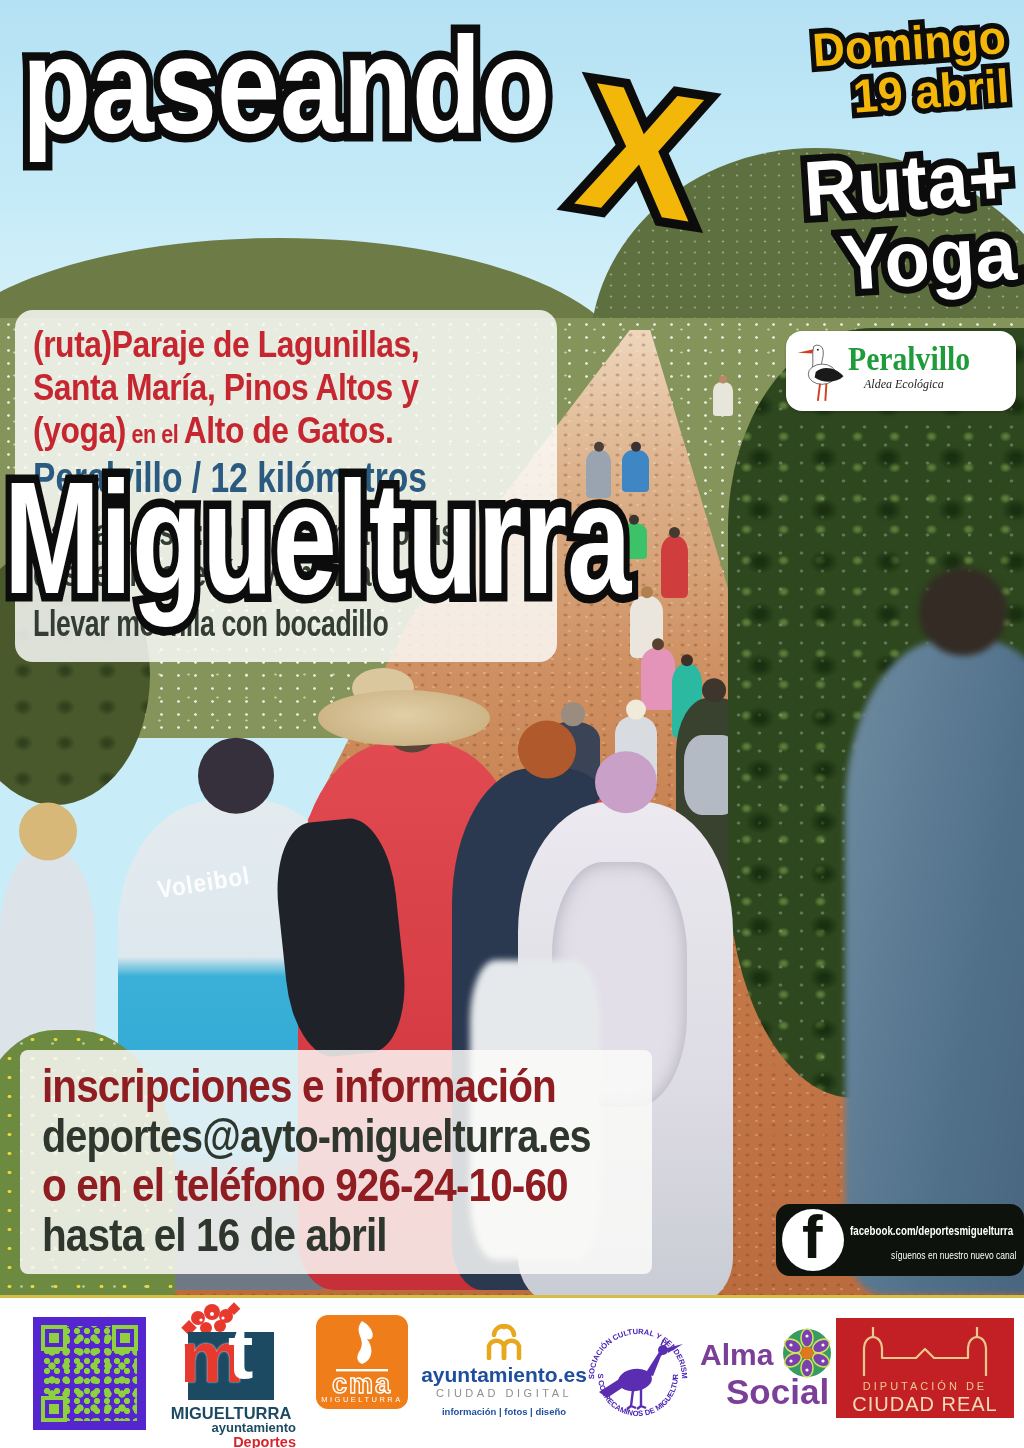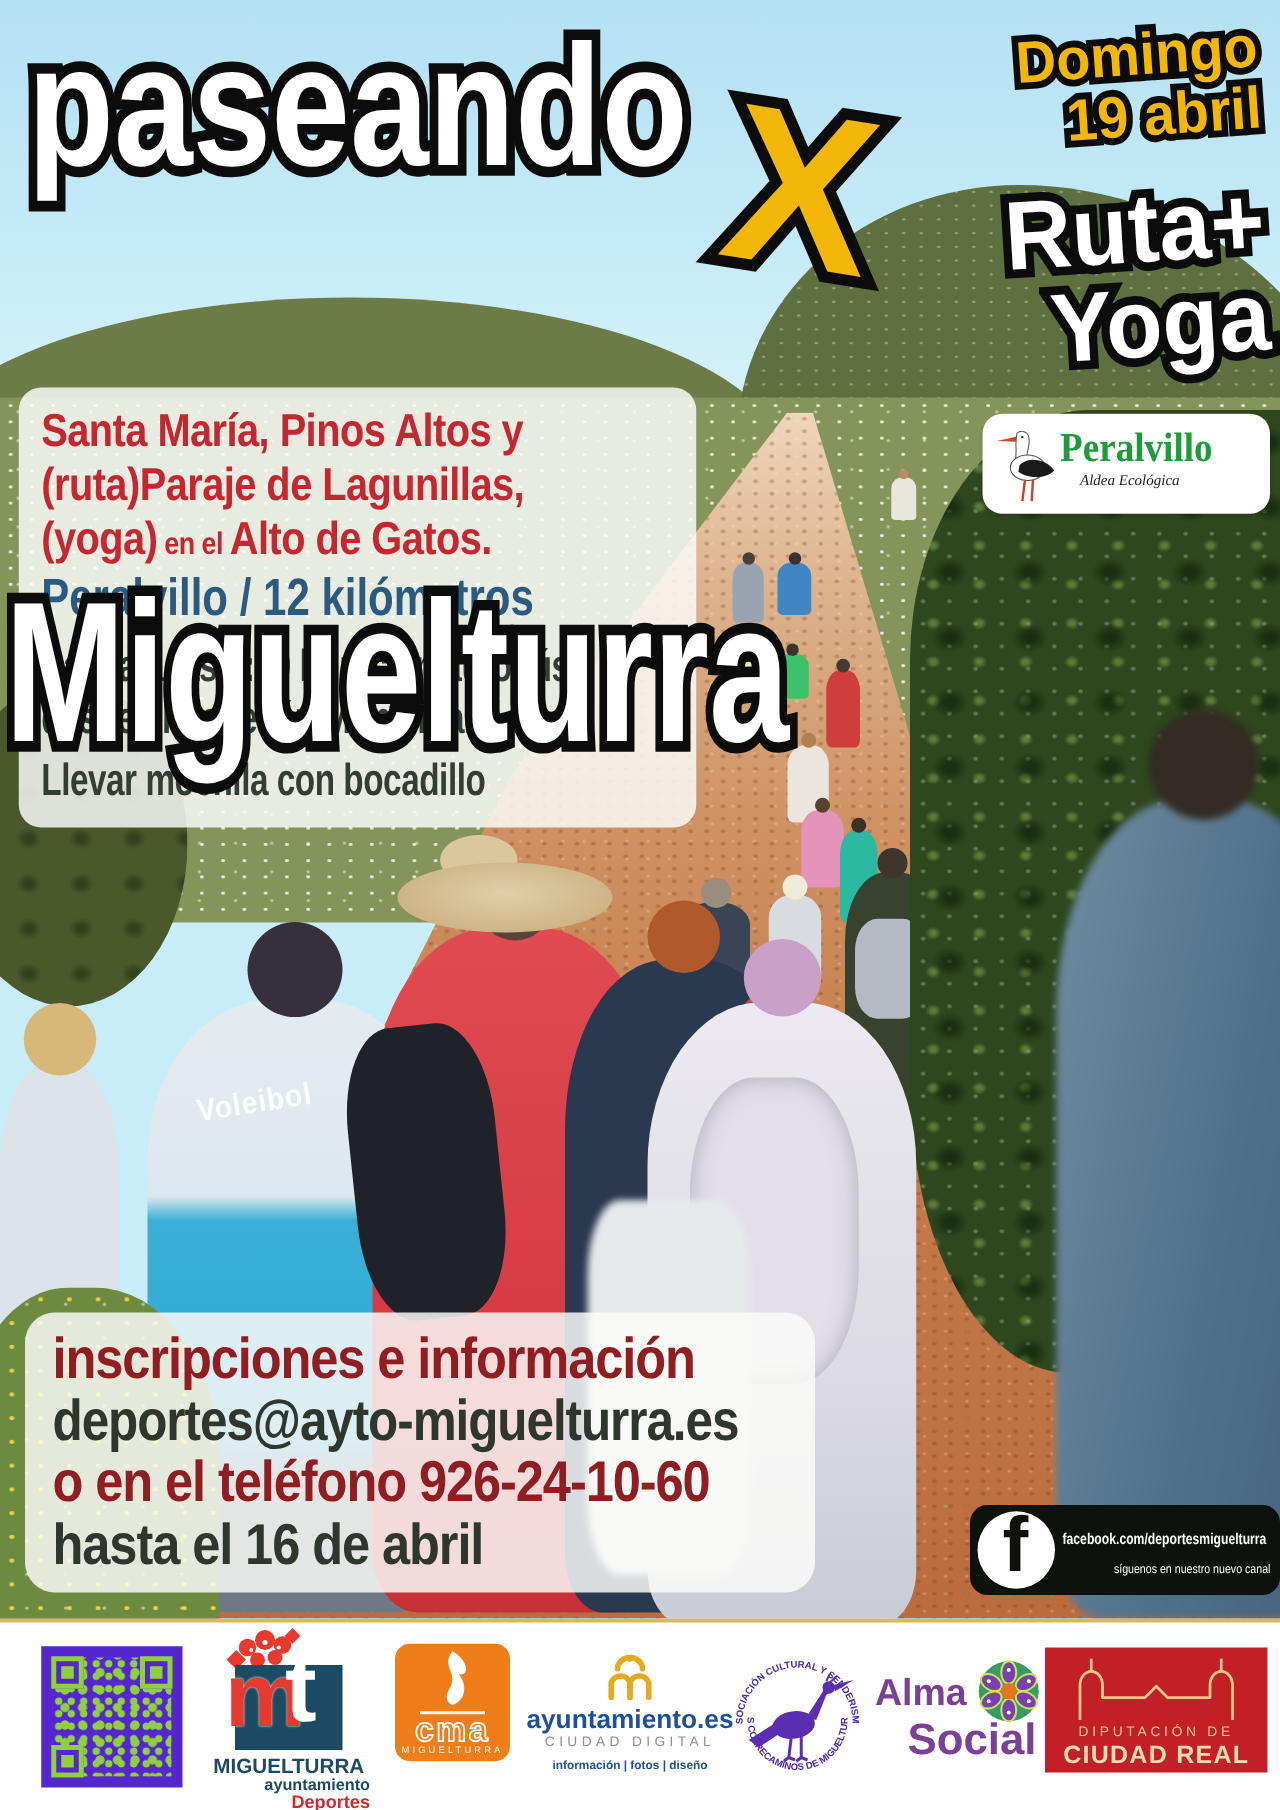--- a/index.html
+++ b/index.html
@@ -77,21 +77,21 @@
   .route-box .sqz{display:inline-block;white-space:nowrap;}
 
   .peralvillo{left:786px;top:331px;width:230px;height:80px;background:#fff;border-radius:16px;
     z-index:2;box-shadow:0 1px 3px rgba(0,0,0,.2);}
   .peralvillo .name{position:absolute;left:62px;top:10px;font-family:"Liberation Serif",serif;
     font-weight:bold;font-size:33px;color:#1e9c3a;transform:scaleX(.9);transform-origin:0 0;white-space:nowrap;}
   .peralvillo .sub{position:absolute;left:78px;top:46px;font-family:"Liberation Serif",serif;
     font-style:italic;font-size:12px;color:#1c1c1c;white-space:nowrap;}
 
   .contact-box{left:20px;top:1050px;width:632px;height:224px;z-index:2;
-    background:rgba(252,252,249,.84);border-radius:24px;padding:12px 22px;box-sizing:border-box;}
+    background:rgba(252,252,249,.84);border-radius:8px;padding:12px 22px;box-sizing:border-box;}
   .contact-box div{white-space:nowrap;}
   .contact-box .sqz{display:inline-block;}
   .c-maroon{color:#8f1d21;font-weight:bold;font-size:46px;line-height:1.08;letter-spacing:-1px;}
   .c-dark{color:#2e362d;font-weight:bold;font-size:46px;line-height:1.08;letter-spacing:-1px;}
 
   .fb{left:776px;top:1204px;width:248px;height:72px;background:#0d120d;border-radius:14px;z-index:2;}
   .fb-circle{position:absolute;left:6px;top:5px;width:62px;height:62px;border-radius:50%;
     background:#fff;overflow:hidden;}
   .fb-f{position:absolute;left:20px;top:-8px;font-weight:bold;font-size:62px;color:#0d120d;}
   .fb-url{position:absolute;left:74px;top:20px;color:#fff;font-weight:bold;font-size:12.5px;
@@ -132,21 +132,21 @@
   .logo-birds{position:absolute;left:581px;top:20px;width:114px;height:112px;}
   .logo-alma{position:absolute;left:700px;top:38px;width:136px;height:80px;
     color:#7b3f98;font-weight:bold;}
   .alma1{position:absolute;left:0;top:2px;font-size:30px;}
   .alma2{position:absolute;left:26px;top:36px;font-size:35px;}
   .alma-flower{position:absolute;right:2px;top:-10px;}
   .logo-dip{position:absolute;left:836px;top:20px;width:178px;height:100px;background:#c32026;}
   .dip-l1{position:absolute;left:0;top:62px;width:100%;text-align:center;color:#eeca90;
     font-size:11px;letter-spacing:3px;}
   .dip-l2{position:absolute;left:0;top:75px;width:100%;text-align:center;color:#f2dcb4;
-    font-weight:bold;font-size:20px;letter-spacing:1px;}
+    font-weight:normal;font-size:20px;letter-spacing:1px;}
 </style>
 </head>
 <body>
 
 <div class="poster">
 
   <div class="abs sky"></div>
   <div class="abs hill hill1"></div>
   <div class="abs hill hill2"></div>
   <div class="abs field"></div>
@@ -194,22 +194,22 @@
       <div class="outl sqzR" data-text="Domingo">Domingo</div>
       <div class="outl sqzR" data-text="19 abril">19 abril</div>
     </div>
     <div class="abs actblk">
       <div class="outl sqzR" data-text="Ruta+">Ruta+</div>
       <div class="outl sqzR" data-text="Yoga">Yoga</div>
     </div>
   </div>
 
   <div class="abs route-box">
+    <div class="red"><span class="sqz" style="--sx:.86">(ruta)Paraje de Lagunillas,</span></div>
     <div class="red"><span class="sqz" style="--sx:.86">Santa María, Pinos Altos y</span></div>
-    <div class="red"><span class="sqz" style="--sx:.86">(ruta)Paraje de Lagunillas,</span></div>
     <div class="red"><span class="sqz" style="--sx:.86"><span>(yoga)</span><span class="small-mid"> en el </span><span>Alto de Gatos.</span></span></div>
     <div class="navy"><span class="sqz" style="--sx:.8">Peralvillo / 12 kilómetros</span></div>
     <div class="gap8"></div>
     <div class="dark"><span class="sqz" style="--sx:.74">Salida a las 9:00 horas en autobús</span></div>
     <div class="dark"><span class="sqz" style="--sx:.74">desde el Pabellón Municipal.</span></div>
     <div class="gap8"></div>
     <div class="dark"><span class="sqz" style="--sx:.74">Llevar mochila con bocadillo</span></div>
   </div>
 
   <div class="abs peralvillo">

